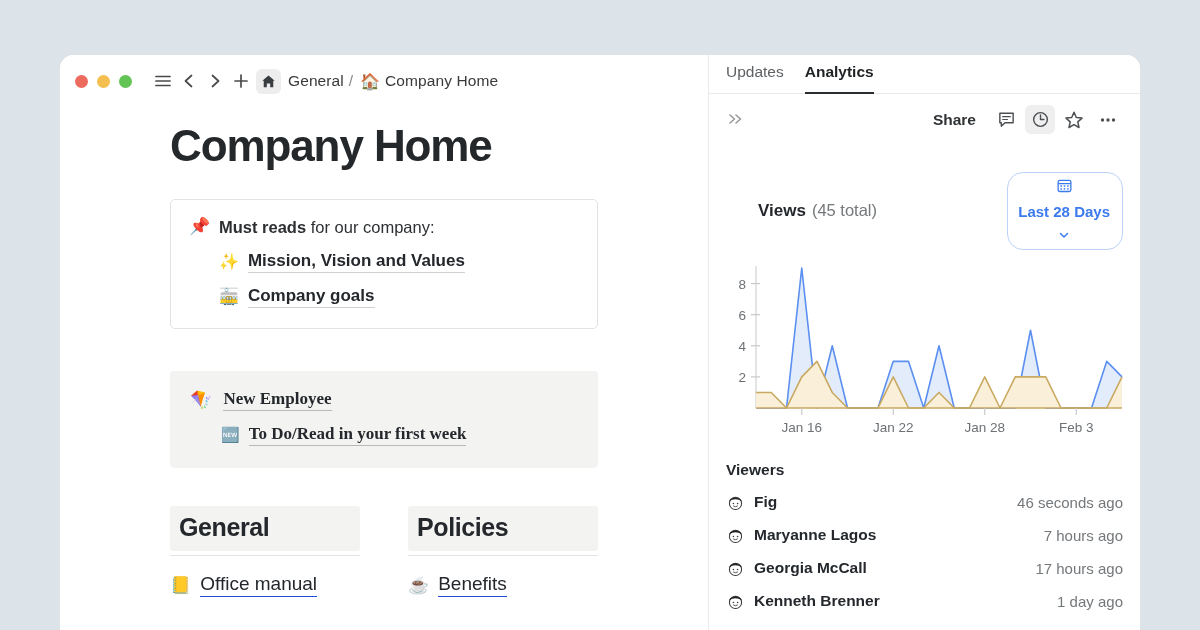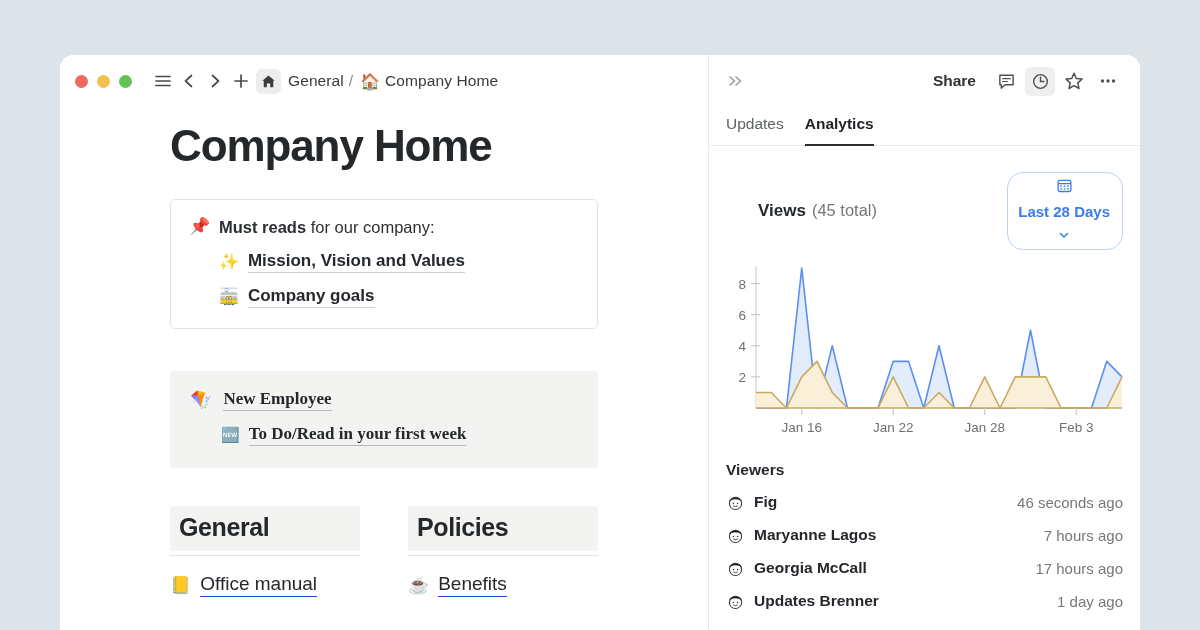--- a/index.html
+++ b/index.html
@@ -253,20 +253,25 @@
             <span class="col-emoji">☕</span>
             <span class="col-link">Benefits</span>
           </div>
         </div>
       </div>
     </div>
   </div>
 
   <div id="right-pane">
 
+    <div id="tabs">
+      <span class="tab">Updates</span>
+      <span class="tab sel">Analytics</span>
+    </div>
+
     <div id="rp-top">
       <span id="collapse-btn">
         <svg width="20" height="14" viewBox="0 0 20 14">
             <g fill="none" stroke="#9a9a9a" stroke-width="1.6" stroke-linecap="round" stroke-linejoin="round">
               <polyline points="4,3 8.5,7 4,11"></polyline>
               <polyline points="10,3 14.5,7 10,11"></polyline>
             </g>
           </svg>
       </span>
       <div id="rp-actions">
@@ -294,25 +299,20 @@
         <span class="ricon">
           <svg width="20" height="20" viewBox="0 0 20 20">
               <g fill="#4d5053">
                 <circle cx="4.5" cy="10" r="1.7"></circle>
                 <circle cx="10" cy="10" r="1.7"></circle>
                 <circle cx="15.5" cy="10" r="1.7"></circle>
               </g>
             </svg>
         </span>
       </div>
-    </div>
-
-    <div id="tabs">
-      <span class="tab">Updates</span>
-      <span class="tab sel">Analytics</span>
     </div>
 
     <div id="views-row">
       <span id="views-label">Views</span>
       <span id="views-total">(45 total)</span>
       <span id="date-pill">
         <span>
           <svg width="15" height="15" viewBox="0 0 16 16">
               <rect x="1.2" y="2.6" width="13.6" height="11.8" rx="1.8" fill="none" stroke="#3b7bee" stroke-width="1.4"></rect>
               <line x1="1.2" y1="6" x2="14.8" y2="6" stroke="#3b7bee" stroke-width="1.4"></line>
@@ -402,18 +402,18 @@
           <span class="v-time">17 hours ago</span>
         </div>
         <div class="viewer">
           <svg class="avatar" viewBox="0 0 20 20">
             <circle cx="10" cy="11" r="6.4" fill="#fff" stroke="#3a3a3a" stroke-width="1.1"></circle>
             <path d="M3.4 9.2 C3.4 3.6 16.6 3.6 16.6 9.2 C14.6 7.4 12.4 6.6 10 6.6 C7.6 6.6 5.4 7.4 3.4 9.2 Z" fill="#1f1f1f"></path>
             <circle cx="7.8" cy="11" r="0.85" fill="#3a3a3a"></circle>
             <circle cx="12.2" cy="11" r="0.85" fill="#3a3a3a"></circle>
             <path d="M7.9 13.8 q2.1 1.5 4.2 0" fill="none" stroke="#3a3a3a" stroke-width="0.9" stroke-linecap="round"></path>
           </svg>
-          <span class="v-name">Updates Brenner</span>
+          <span class="v-name">Kenneth Brenner</span>
           <span class="v-time">1 day ago</span>
         </div>
       </div>
   </div>
 </div>
 
 </body></html>

